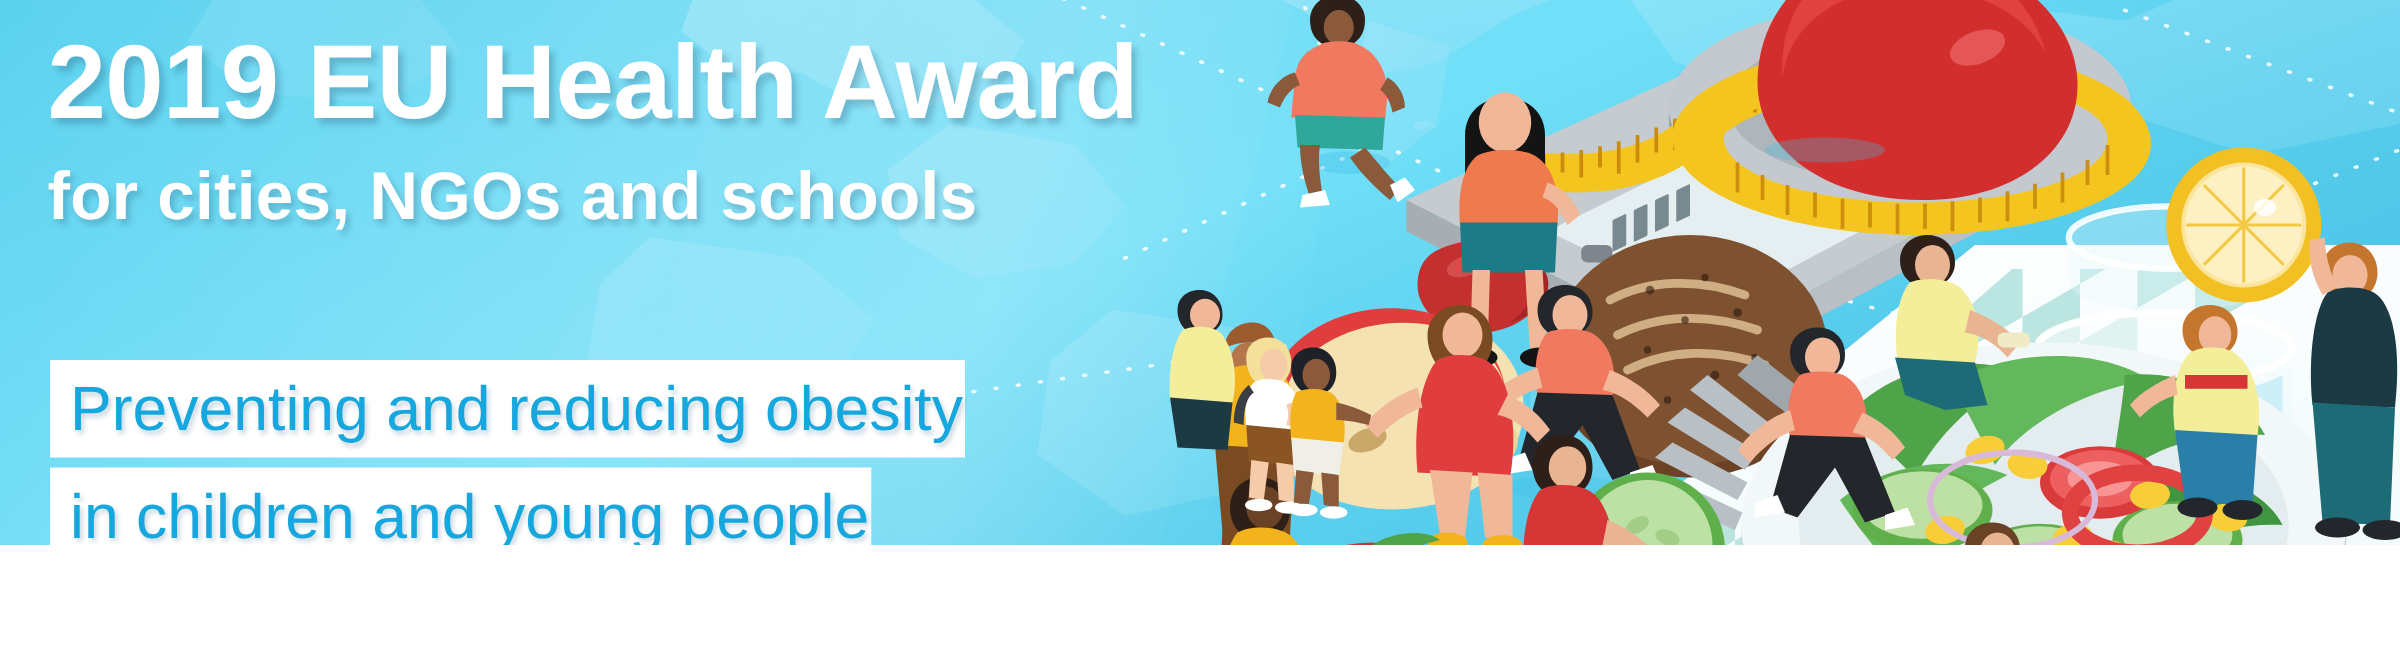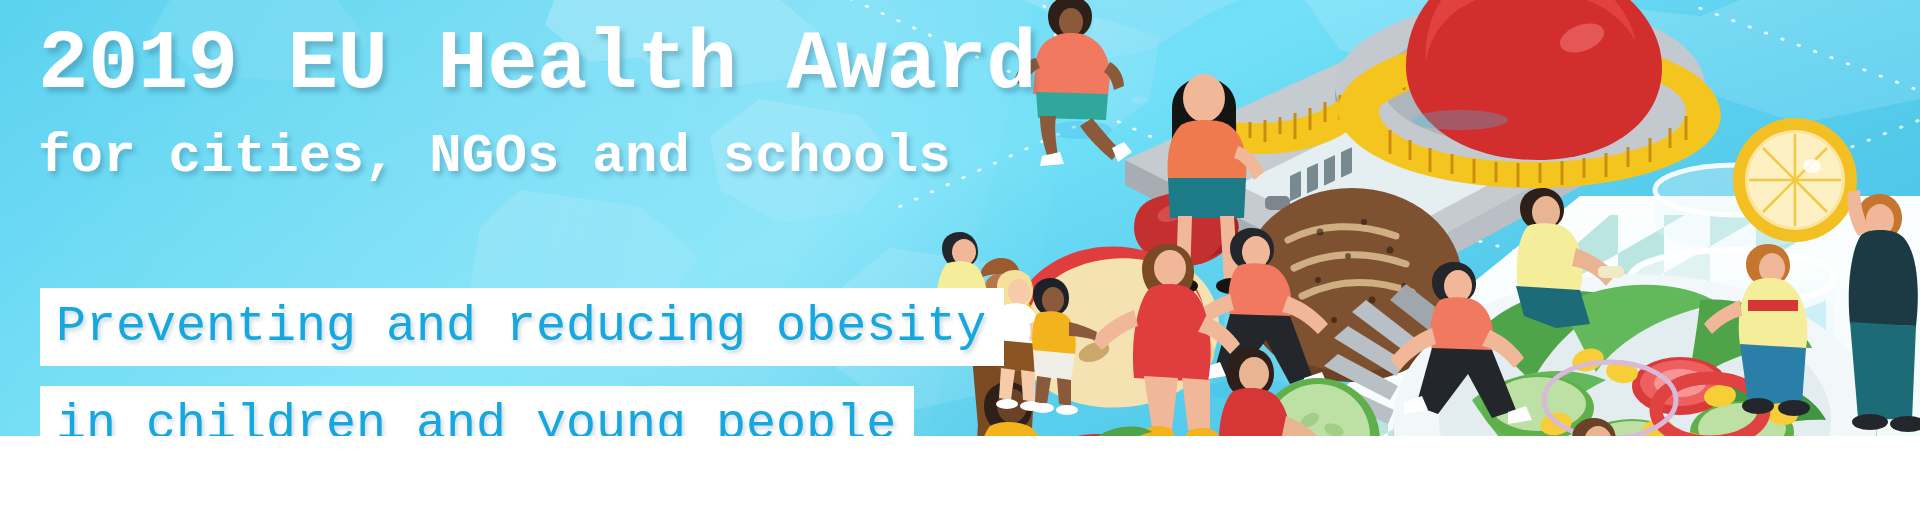--- a/index.html
+++ b/index.html
@@ -2,21 +2,21 @@
 <html><head>
 <meta charset="utf-8">
 <style>
   html,body{margin:0;padding:0;background:#fff;}
   *{box-sizing:border-box;}
 
   #banner{
     position:relative;
     width:1920px;height:436px;
     overflow:hidden;
-    font-family:Liberation Mono, monospace;
+    font-family:Liberation Sans, sans-serif;
     background:linear-gradient(110deg,#55CFEE 0%,#62D6F2 22%,#6FDEF8 48%,#5ED2EF 72%,#4FC8E9 100%);
   }
 
   
   .bg-layer{position:absolute;inset:0;}
   .bg-sheen{
     position:absolute;left:-5%;top:-40%;width:55%;height:190%;
     background:linear-gradient(100deg,rgba(255,255,255,.00) 0%,rgba(255,255,255,.17) 55%,rgba(255,255,255,.00) 100%);
     transform:rotate(14deg);
   }
@@ -42,25 +42,25 @@
     text-shadow:3px 4px 5px rgba(40,90,120,.30);
     white-space:nowrap;
   }
 
   .sub-wrap{position:absolute;left:40px;top:288px;z-index:6;}
   .sub-line{
     display:block;
     background:#ffffff;
     color:#16A7DF;
     font-size:50px;line-height:58px;font-weight:400;
-    padding:10px 18px 10px 16px;
+    padding:10px 2px 10px 16px;
     width:max-content;
     text-shadow:2px 3px 4px rgba(90,130,155,.33);
   }
-  .sub-line.second{margin-top:20px;}
+  .sub-line.second{margin-top:8px;}
 
   
   .illu{position:absolute;right:0;top:0;width:1000px;height:528px;z-index:4;}
   .illu svg{display:block;width:100%;height:100%;}
 </style>
 </head>
 <body>
 
 <div id="banner">
 

